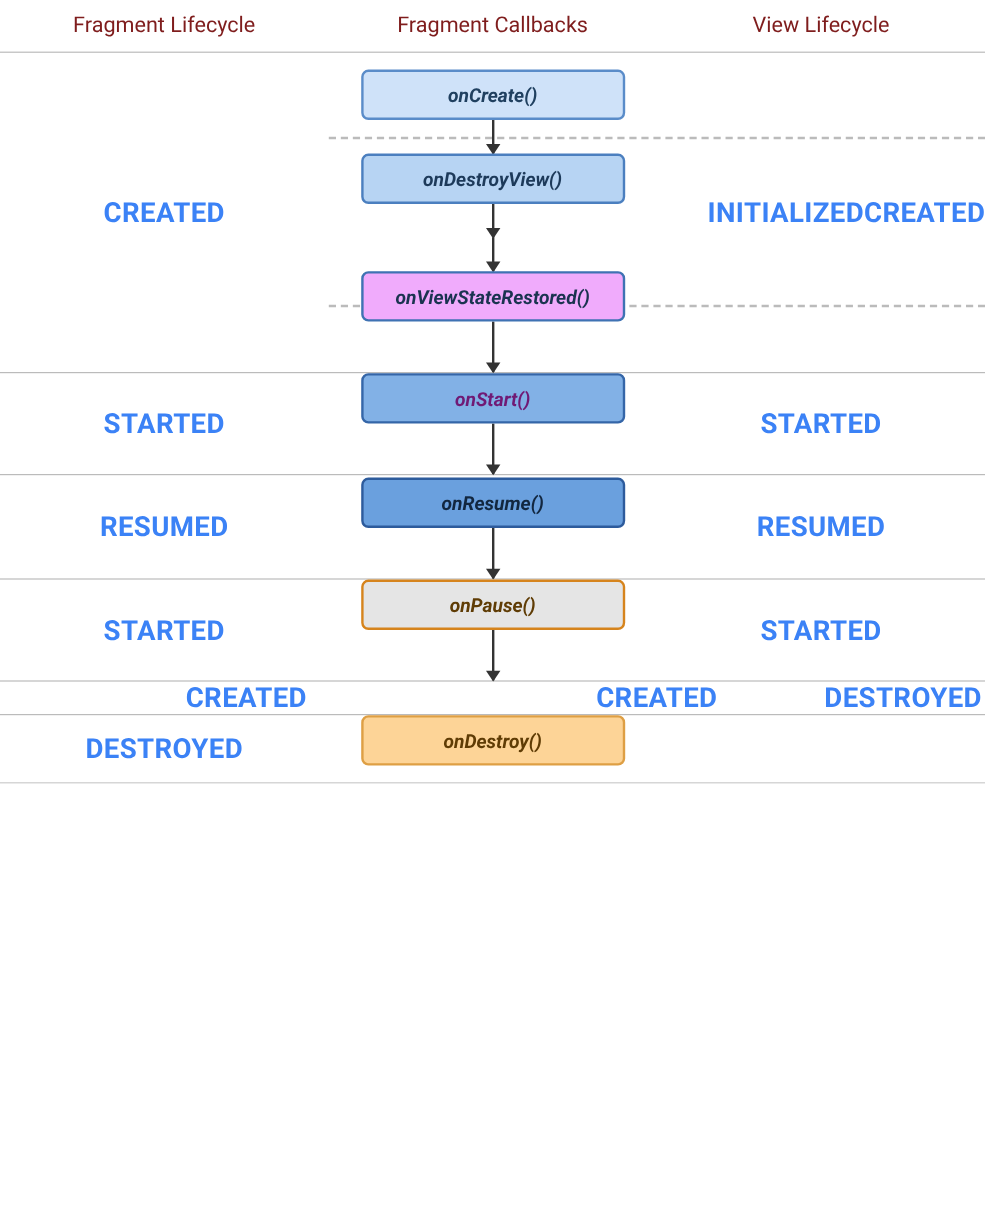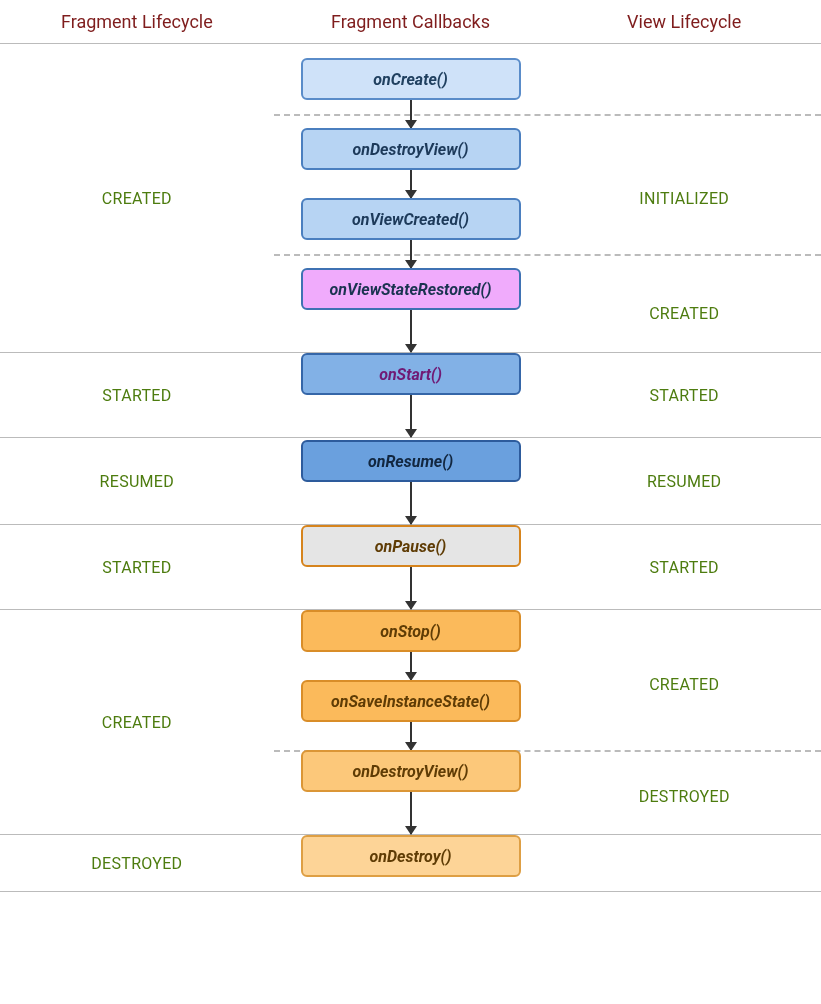--- a/index.html
+++ b/index.html
@@ -39,23 +39,23 @@
   .col-mid {
     flex: 1;
     display: flex;
     flex-direction: column;
     align-items: center;
     justify-content: center;
     padding: 14px 0;
     position: relative;
   }
   .state-label {
-    font-size: 16px;
-    font-weight: 400;
-    color: #4d7c0f;
+    font-size: 23px;
+    font-weight: 700;
+    color: #3b82f6;
     letter-spacing: 0.3px;
   }
   .callback-box {
     width: 220px;
     height: 42px;
     border-radius: 6px;
     display: flex;
     align-items: center;
     justify-content: center;
     font-size: 16px;
@@ -98,21 +98,20 @@
   
   .sep {
     position: absolute;
     left: 33.333%;
     right: 0;
     border-top: 2px dashed #bbb;
     z-index: 0;
   }
   
   .col-right.stack {
-    flex-direction: column;
     align-items: center;
     justify-content: center;
   }
   .rcell {
     display:flex;
     align-items:center;
     justify-content:center;
     width:100%;
   }
 </style>
@@ -132,21 +131,20 @@
         <div class="col-left">
           <span class="state-label">CREATED</span>
         </div>
         <div class="sep" style="top: 70px;"></div>
         <div class="sep" style="top: 210px;"></div>
         <div class="col-mid">
           <div class="callback-box shade-b1">onCreate()</div>
           <div class="arrow"></div>
           <div class="callback-box shade-b2">onDestroyView()</div>
           <div class="arrow"></div>
-          <div class="callback-box shade-b2">onViewCreated()</div>
           <div class="arrow"></div>
           <div class="callback-box shade-b3">onViewStateRestored()</div>
           <div class="arrow" style="margin-bottom: -14px; height: 42px;"></div>
         </div>
         <div class="col-right stack">
           <div class="rcell" style="flex: 1 1 0px;"></div>
           <div class="rcell" style="flex: 2 1 0px;">
             <span class="state-label">INITIALIZED</span>
           </div>
           <div class="rcell" style="flex: 1 1 0px;">
@@ -194,28 +192,20 @@
           <div class="rcell" style="flex: 1 1 0px;">
             <span class="state-label">STARTED</span>
           </div>
         </div>
       </div>
       <div class="row">
         <div class="col-left">
           <span class="state-label">CREATED</span>
         </div>
         <div class="sep" style="top: 140px;"></div>
-        <div class="col-mid" style="padding-top: 0px;">
-          <div class="callback-box shade-o2">onStop()</div>
-          <div class="arrow"></div>
-          <div class="callback-box shade-o2">onSaveInstanceState()</div>
-          <div class="arrow"></div>
-          <div class="callback-box shade-o3">onDestroyView()</div>
-          <div class="arrow" style="margin-bottom: -14px; height: 42px;"></div>
-        </div>
         <div class="col-right stack">
           <div class="rcell" style="flex: 2 1 0px;">
             <span class="state-label">CREATED</span>
           </div>
           <div class="rcell" style="flex: 1 1 0px;">
             <span class="state-label">DESTROYED</span>
           </div>
         </div>
       </div>
       <div class="row">

